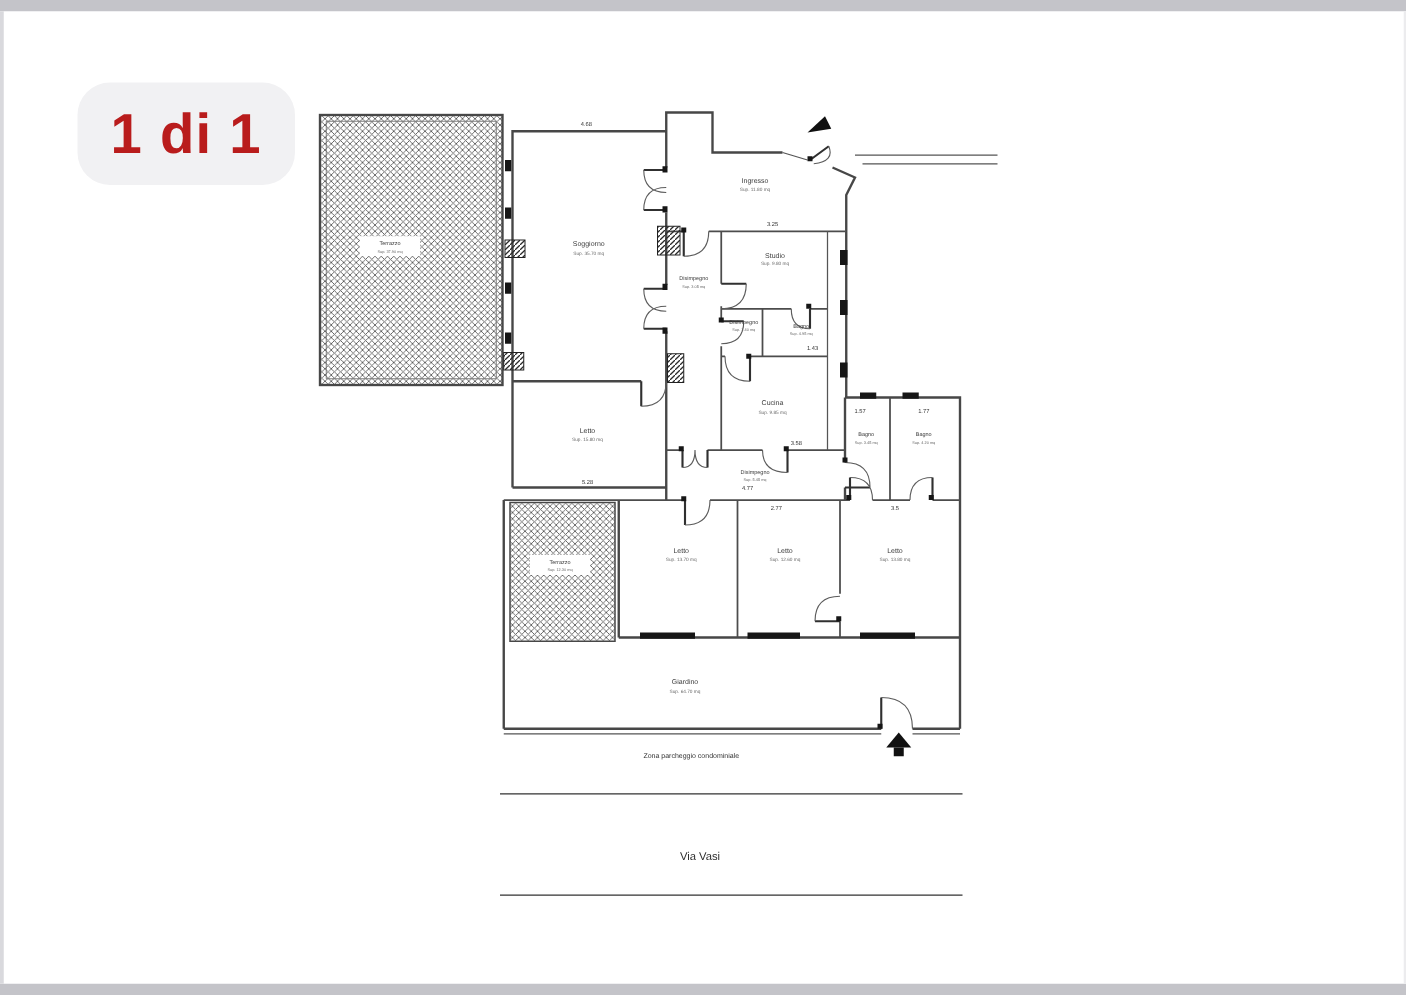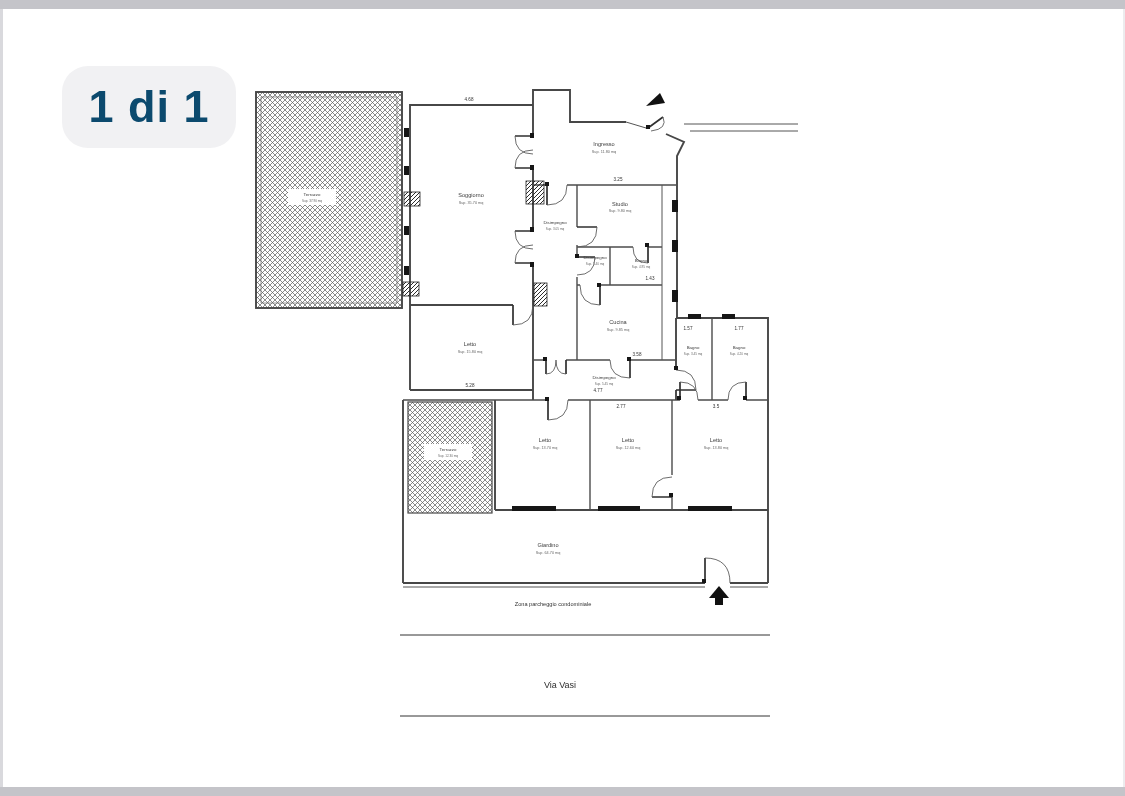--- a/index.html
+++ b/index.html
@@ -5,21 +5,21 @@
   html,body{margin:0;padding:0;background:#ffffff;}
   .page{position:relative;width:1125px;height:796px;background:#ffffff;overflow:hidden;
         font-family:"Liberation Sans", sans-serif;}
   .frame-top,.frame-bottom{position:absolute;left:0;right:0;height:9px;background:#c4c4c9;}
   .frame-top{top:0;}
   .frame-bottom{bottom:0;}
   .frame-left{position:absolute;left:0;top:9px;bottom:9px;width:3px;background:#d9d9dd;}
   .frame-right{position:absolute;right:0;top:9px;bottom:9px;width:2px;background:#ececee;}
   .badge{position:absolute;left:62px;top:66px;width:174px;height:82px;background:#f1f1f3;
          border-radius:26px;display:flex;align-items:center;justify-content:center;
-         color:#0c4a6e;font-size:45px;font-weight:bold;letter-spacing:1px;}
+         color:#b91c1c;font-size:45px;font-weight:bold;letter-spacing:1px;}
   .plan{position:absolute;left:0;top:0;width:938px;height:796px;}
   svg text{font-family:"Liberation Sans", sans-serif;fill:#3c3c3c;text-anchor:middle;}
   .rn{font-size:5.6px;}
   .ra{font-size:3.8px;fill:#6a6a6a;}
   .rn-sm{font-size:4.4px;}
   .ra-sm{font-size:3.1px;fill:#6a6a6a;}
   .dim{font-size:4.6px;fill:#333;}
   .cap{font-size:5.6px;fill:#333;}
   .street{font-size:9px;fill:#2e2e2e;}
   .w19{stroke:#474747;stroke-width:1.9;fill:none;}

